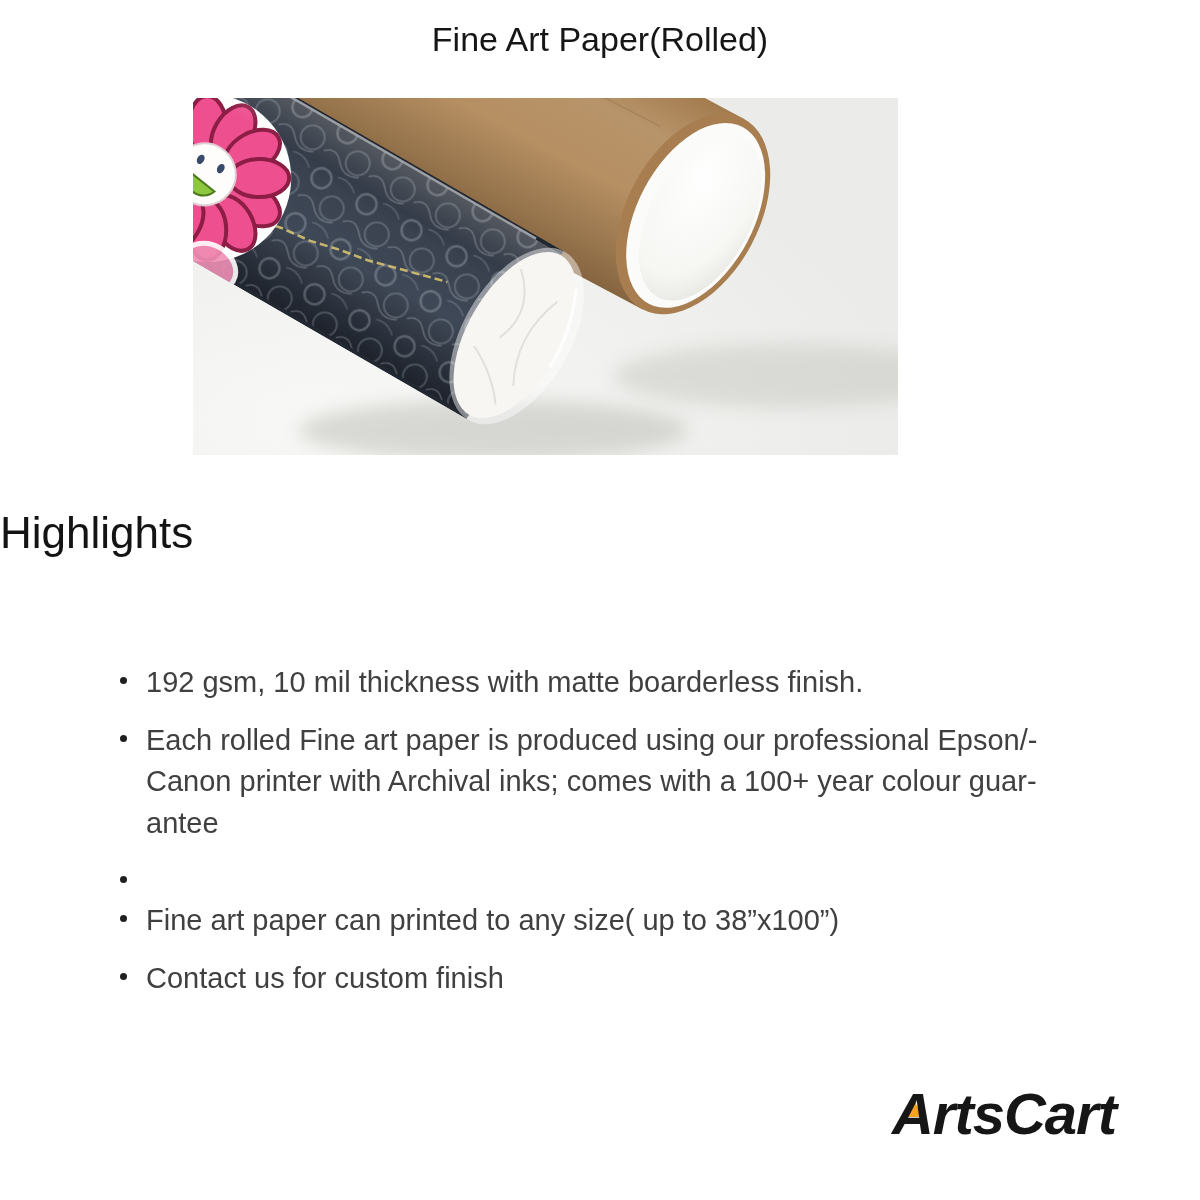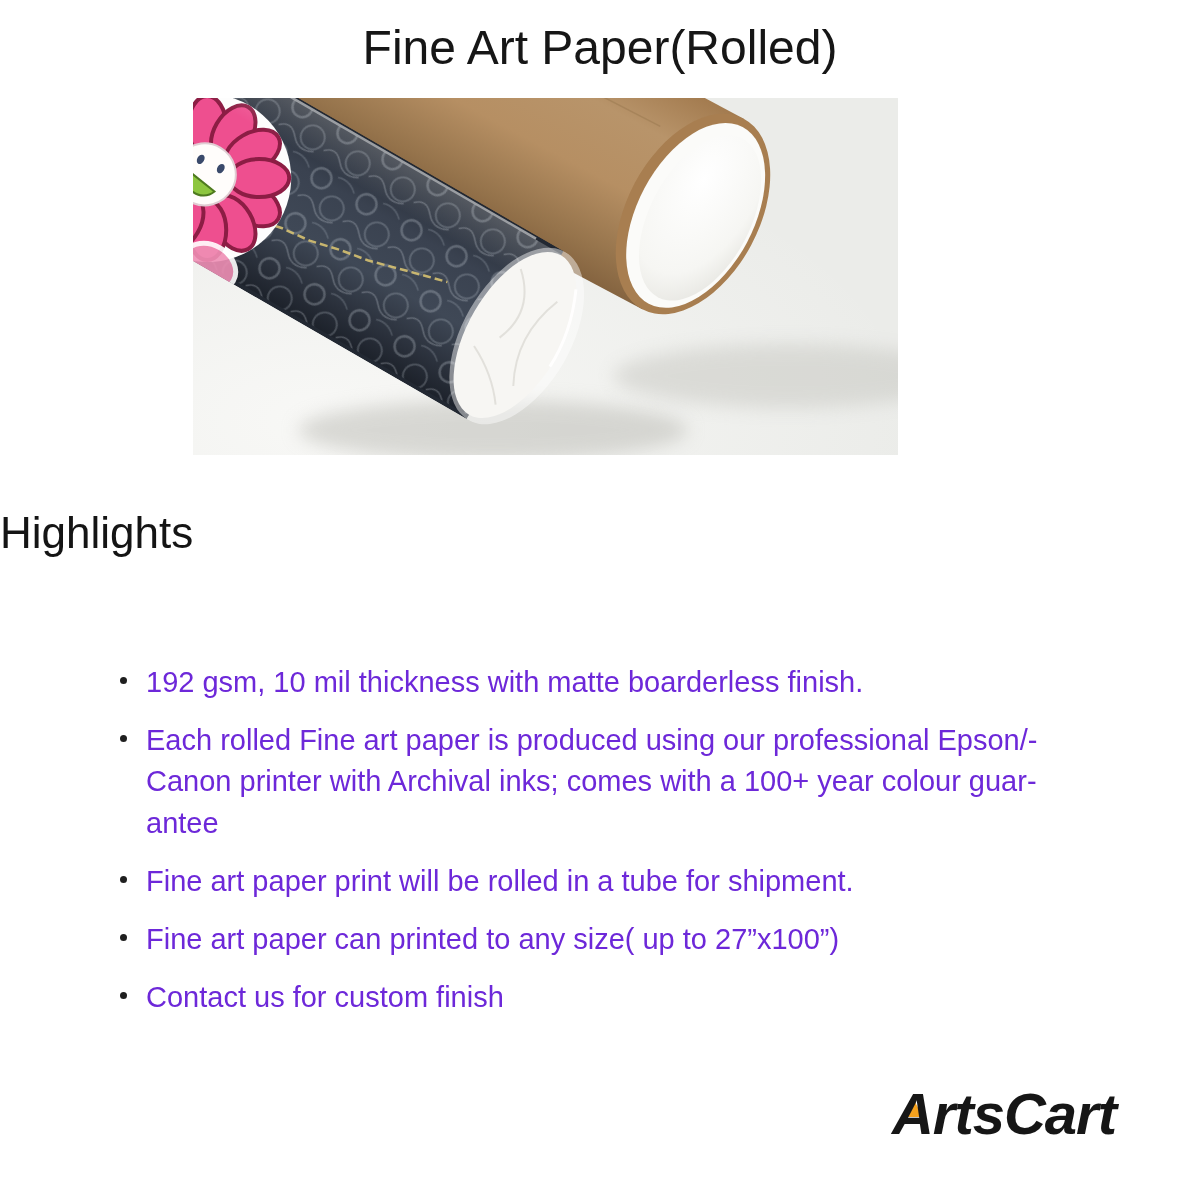--- a/index.html
+++ b/index.html
@@ -2,37 +2,37 @@
 <html><head>
 <meta charset="utf-8">
 <style>
   html,body{margin:0;padding:0;background:#fff;}
   .page{
     position:relative;width:1200px;height:1200px;overflow:hidden;
     background:#ffffff;font-family:"Liberation Sans",sans-serif;color:#1c1c1c;
   }
   .title{
     position:absolute;top:20px;left:0;right:0;margin:0;
-    text-align:center;font-size:48px;font-weight:400;color:#161616;
+    text-align:center;font-size:34px;font-weight:400;color:#161616;
   }
   .photo{
     position:absolute;left:193px;top:98px;width:705px;height:357px;
   }
   .photo svg{display:block;width:705px;height:357px;}
   .section-heading{
     position:absolute;top:508px;left:0;right:0;margin:0;
     font-size:44px;font-weight:400;color:#141414;
   }
   .highlights{
     position:absolute;left:120px;top:662px;right:70px;
     list-style:none;margin:0;padding:0;
   }
   .highlights li{
     display:flex;align-items:flex-start;
-    font-size:29px;line-height:1.42;color:#6d28d9;
+    font-size:29px;line-height:1.42;color:#404040;
     margin:0 0 17px 0;max-width:1010px;
   }
   .dot{
     flex:none;width:7px;height:7px;border-radius:50%;
     background:#1f1f1f;margin:15px 19px 0 0;
   }
   .bullet-text{white-space:pre-line;}
   .logo{
     position:absolute;top:1085px;right:84px;
     font-size:58px;font-weight:700;letter-spacing:-1px;color:#161616;
@@ -169,25 +169,24 @@
       <span class="bullet-text">192 gsm, 10 mil thickness with matte boarderless finish.</span>
     </li>
     <li>
       <span class="dot"></span>
       <span class="bullet-text">Each rolled Fine art paper is produced using our professional Epson/-
 Canon printer with Archival inks; comes with a 100+ year colour guar-
 antee</span>
     </li>
     <li>
       <span class="dot"></span>
-      <span class="bullet-text">Fine art paper print will be rolled in a tube for shipment.</span>
     </li>
     <li>
       <span class="dot"></span>
-      <span class="bullet-text">Fine art paper can printed to any size( up to 27”x100”)</span>
+      <span class="bullet-text">Fine art paper can printed to any size( up to 38”x100”)</span>
     </li>
     <li>
       <span class="dot"></span>
       <span class="bullet-text">Contact us for custom finish</span>
     </li>
   </ul>
 
   <div class="logo">
     <span class="tri"></span>
     <span class="logo-text">ArtsCart</span>

